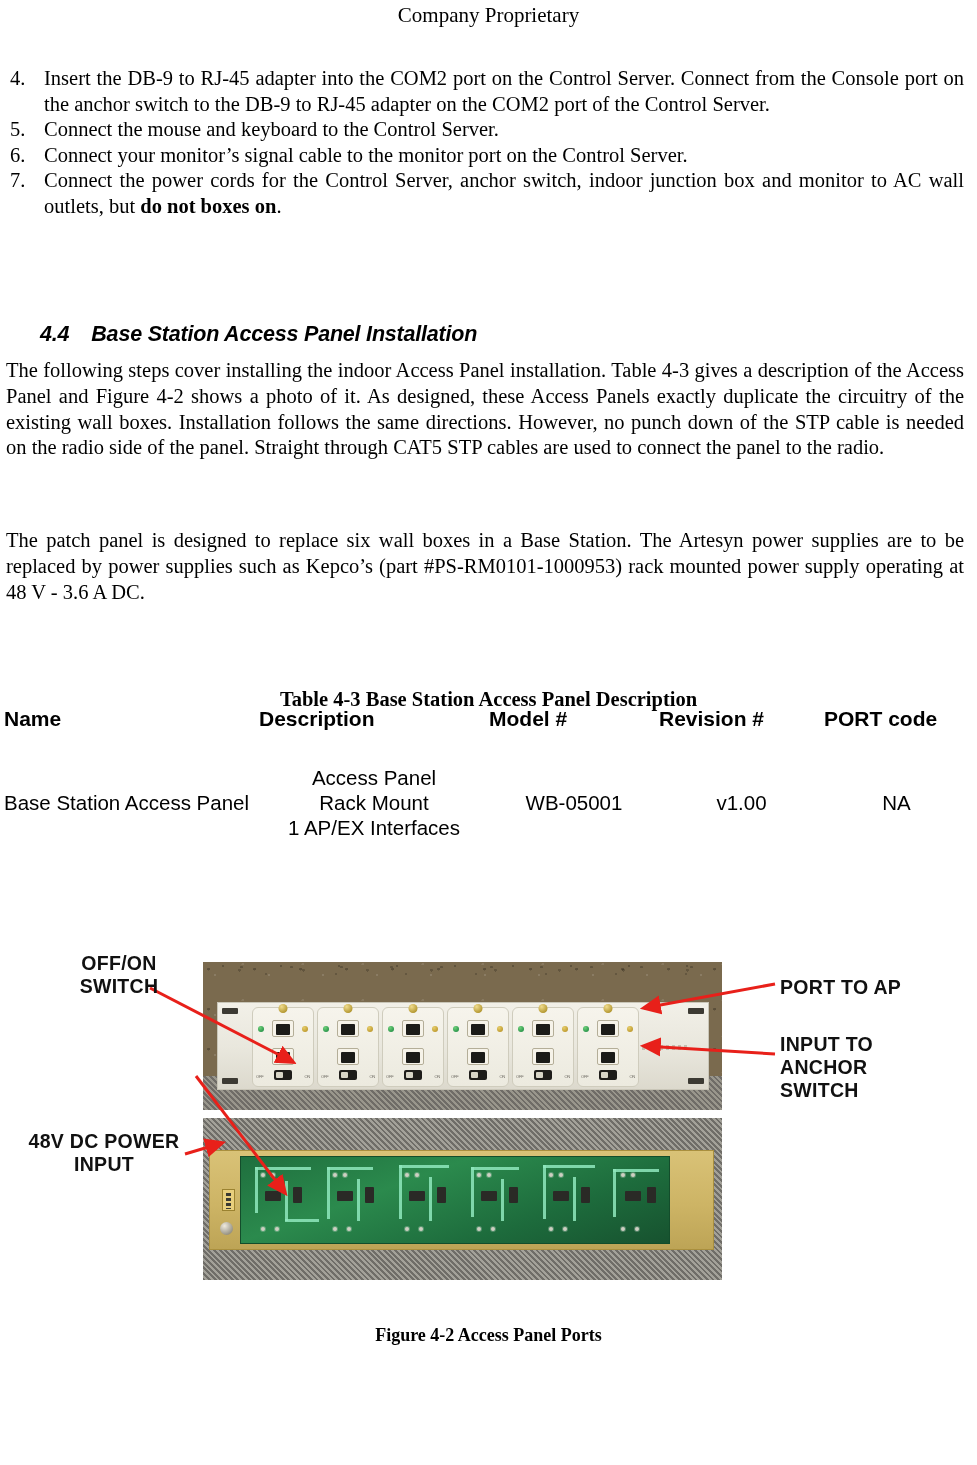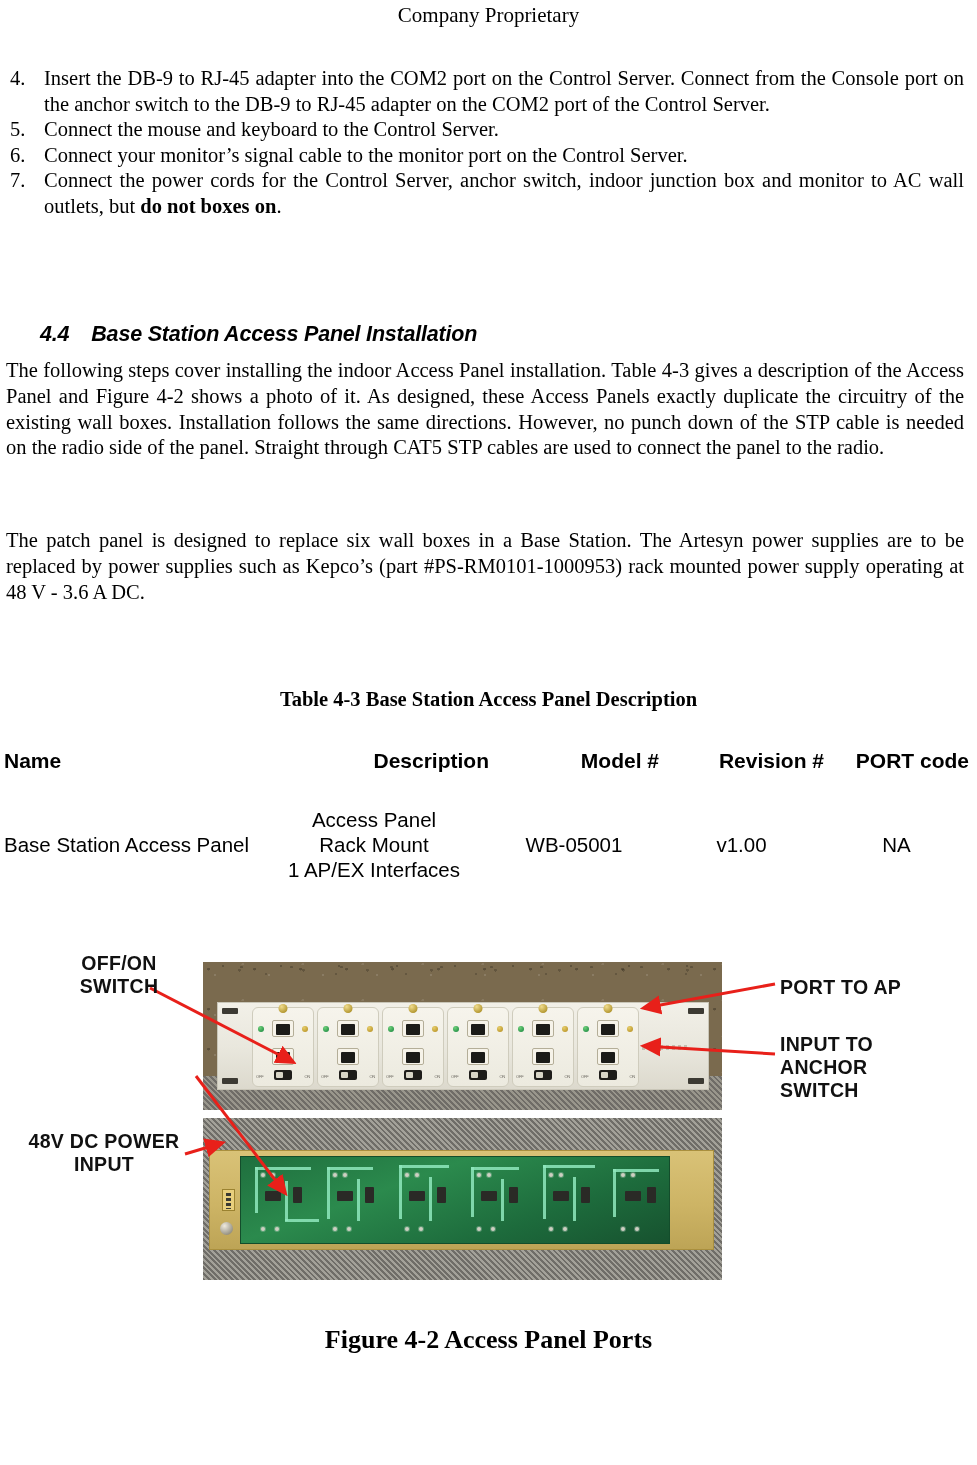--- a/index.html
+++ b/index.html
@@ -98,34 +98,34 @@
     width: 977px;
     text-align: center;
     font-size: 20.5px;
     font-weight: bold;
   }
 
   
   .tbl {
     position: absolute;
     left: 4px;
-    top: 749px;
+    top: 707px;
     width: 965px;
     border-collapse: collapse;
     font-family: "Liberation Sans", "DejaVu Sans", sans-serif;
   }
   .tbl th, .tbl td {
     border: none;
     padding: 0;
     vertical-align: top;
   }
   .tbl th {
     font-size: 21px;
     font-weight: bold;
-    text-align: right;
+    text-align: left;
     padding-bottom: 34px;
   }
   .tbl th.col-name { text-align: left; width: 255px; }
   .tbl th.col-desc { width: 230px; }
   .tbl th.col-model { width: 170px; }
   .tbl th.col-rev { width: 165px; }
   .tbl th.col-clei { width: 145px; }
   .tbl td {
     font-size: 20.5px;
     line-height: 25px;
@@ -402,21 +402,21 @@
     background: radial-gradient(circle at 35% 30%, #efeade, #9a9688 70%, #76736a);
   }
 
   
   .fig-caption {
     position: absolute;
     left: 0;
     top: 1325px;
     width: 977px;
     text-align: center;
-    font-size: 26px;
+    font-size: 18px;
     font-weight: bold;
   }
 
   
   .footer {
     position: absolute;
     left: 0;
     top: 1424px;
     width: 940px;
     height: 34px;

